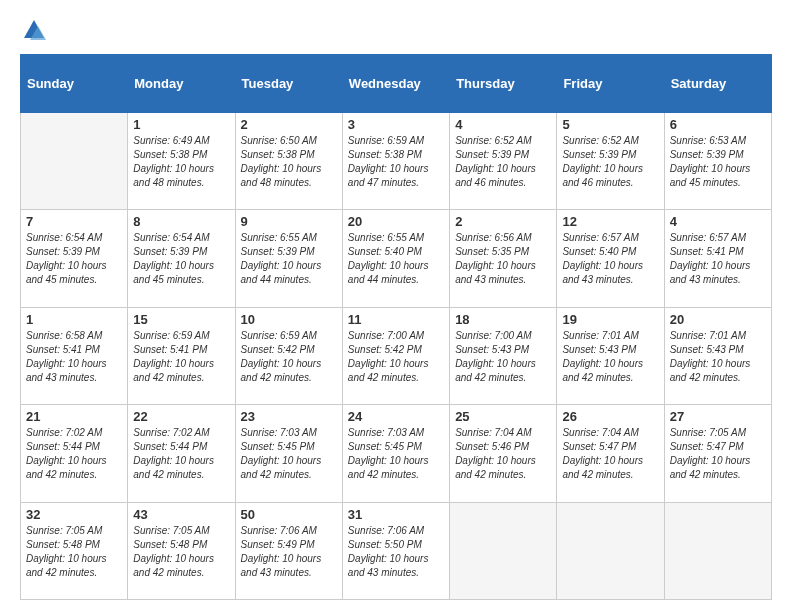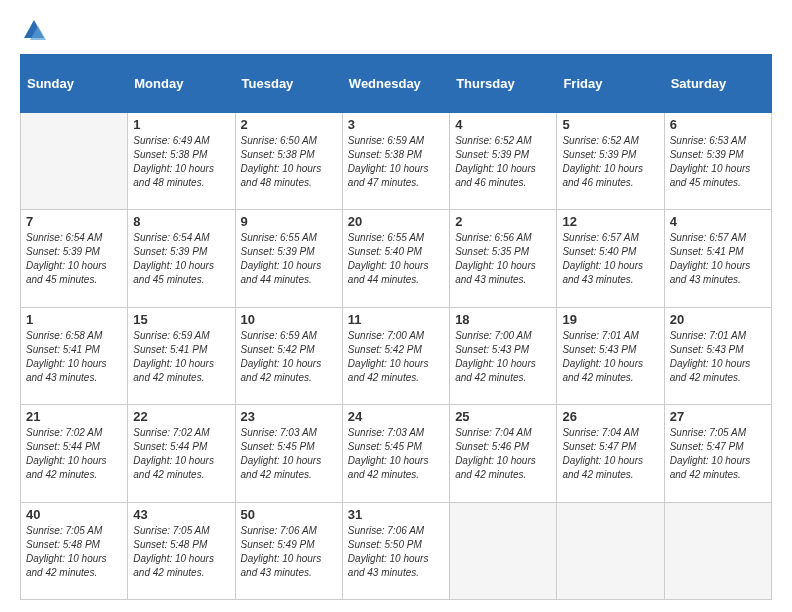--- a/index.html
+++ b/index.html
@@ -333,21 +333,21 @@
           <td>
             <span class="day-num">27</span>
             <div class="cell-info" style="white-space: pre-line;">Sunrise: 7:05 AM
 Sunset: 5:47 PM
 Daylight: 10 hours
 and 42 minutes.</div>
           </td>
         </tr>
         <tr>
           <td>
-            <span class="day-num">40</span>
+            <span class="day-num">32</span>
             <div class="cell-info" style="white-space: pre-line;">Sunrise: 7:05 AM
 Sunset: 5:48 PM
 Daylight: 10 hours
 and 42 minutes.</div>
           </td>
           <td>
             <span class="day-num">43</span>
             <div class="cell-info" style="white-space: pre-line;">Sunrise: 7:05 AM
 Sunset: 5:48 PM
 Daylight: 10 hours

